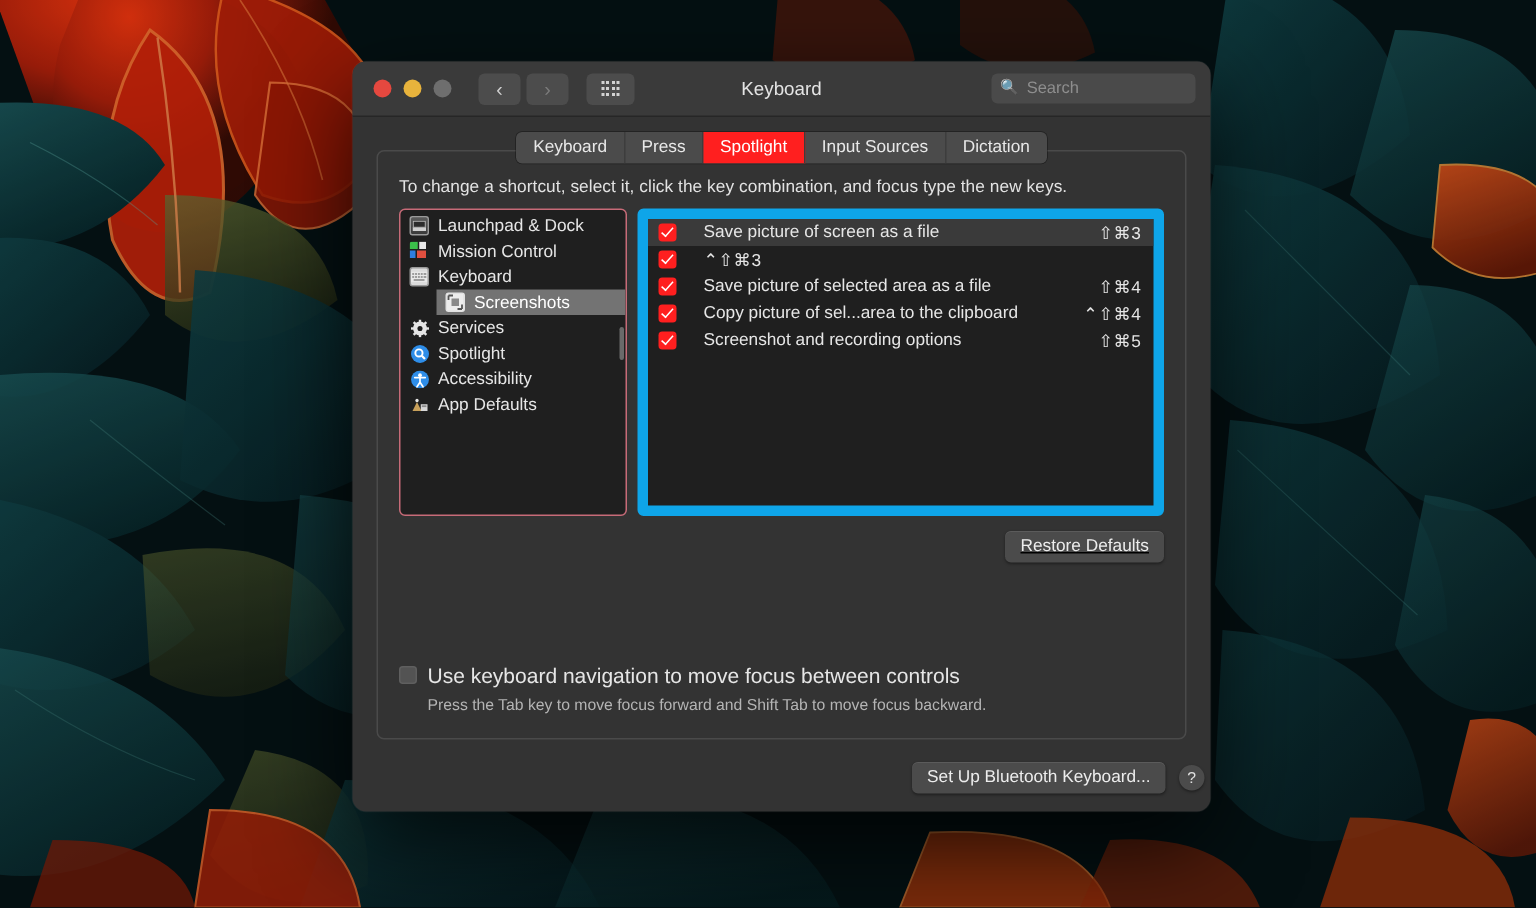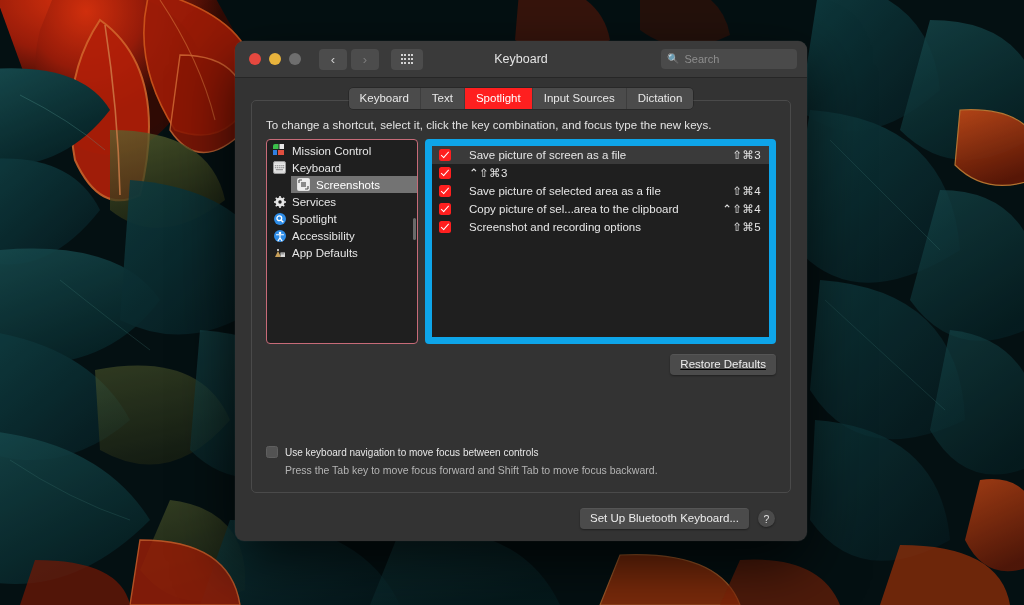--- a/index.html
+++ b/index.html
@@ -283,32 +283,32 @@
     display: flex;
     align-items: center;
     gap: 7px;
   }
   #kbnav-box {
     width: 12px; height: 12px;
     background: #535353;
     border-radius: 2.5px;
     border: 0.5px solid #5f5f5f;
   }
-  #kbnav-label { color: #e6e6e6; font-size: 10px; }
+  #kbnav-label { color: #e6e6e6; font-size: 14px; }
   #kbnav-hint {
     color: #b4b4b4;
     font-size: 10.5px;
     margin-top: 6px;
     margin-left: 19px;
   }
 
   
   #footer {
     position: absolute;
-    right: 32px;
+    right: 4px;
     bottom: 12px;
     display: flex;
     align-items: center;
     gap: 9px;
   }
   #help-btn {
     width: 17px; height: 17px;
     border-radius: 50%;
     background: #4b4b4b;
     color: #e0e0e0;
@@ -438,35 +438,44 @@
       <span class="mag">🔍</span>
       <input id="search-input" type="text" placeholder="Search" style="">
     </div>
   </div>
 
   <div id="winbody">
 
     <div id="tabbar">
       <div id="tabs">
         <div class="tab">Keyboard</div>
-        <div class="tab">Text</div>
+        <div class="tab">Press</div>
         <div class="tab active">Spotlight</div>
         <div class="tab">Input Sources</div>
         <div class="tab">Dictation</div>
       </div>
     </div>
 
     <div id="contentbox">
 
       <div id="instruction">To change a shortcut, select it, click the key combination, and focus type the new keys.</div>
 
       <div id="panes">
 
         <div id="sidebar">
 
+          <div class="side-item">
+            <span class="side-icon" style="background:linear-gradient(#5b5b5b,#3a3a3a);border:1px solid #9a9a9a;">
+              <svg width="9" height="7" viewBox="0 0 9 7">
+                  <rect x="0" y="4.5" width="9" height="2.5" fill="#cfcfcf"></rect>
+                  <rect x="0.5" y="0.5" width="8" height="4" fill="#2b2b2b" stroke="#bdbdbd" stroke-width="0.6"></rect>
+                </svg>
+            </span>
+            <span>Launchpad &amp; Dock</span>
+          </div>
 
           <div class="side-item">
             <span class="side-icon">
               <svg width="13" height="13" viewBox="0 0 13 13">
                 <rect x="0" y="0" width="5.5" height="5" fill="#3bbf4a"></rect>
                 <rect x="6.5" y="0" width="4.5" height="5" fill="#e8e8e8"></rect>
                 <rect x="0" y="6" width="4" height="5" fill="#2f7fe0"></rect>
                 <rect x="5" y="6" width="6" height="5" fill="#e04f3f"></rect>
               </svg>
             </span>

